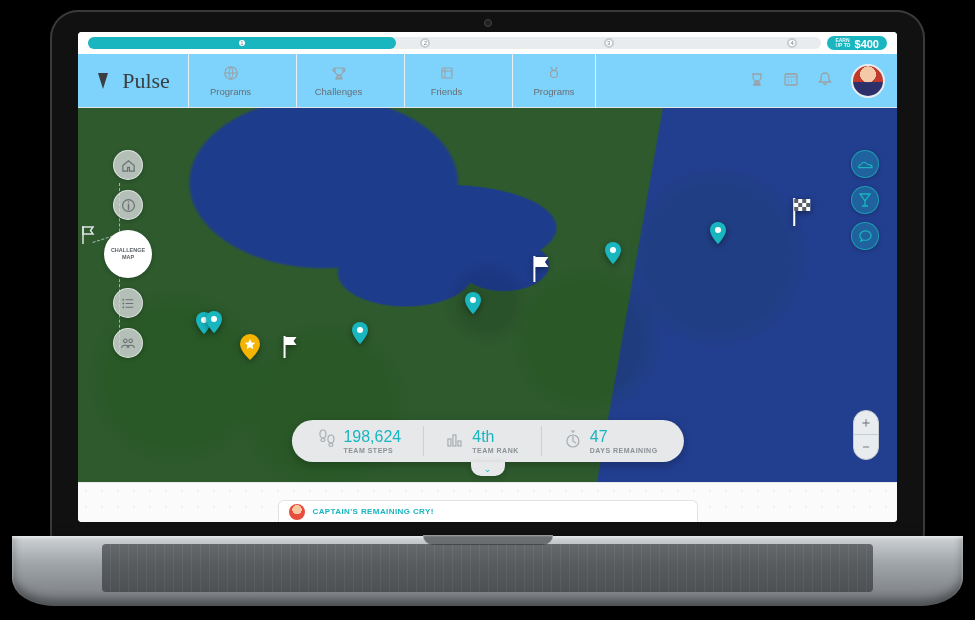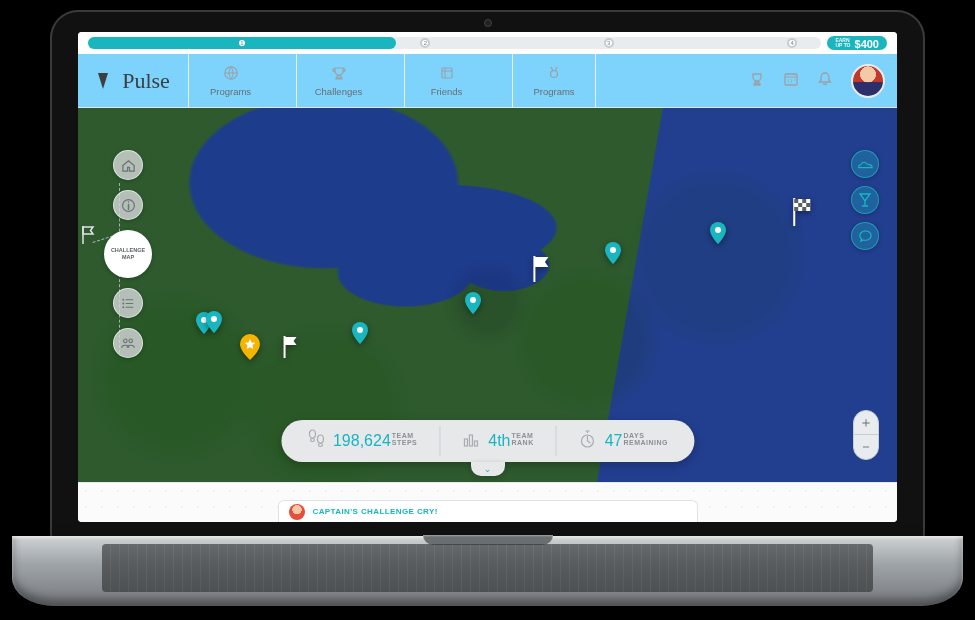--- a/index.html
+++ b/index.html
@@ -99,21 +99,21 @@
   .star { position:absolute; transform: translate(-50%,-100%); filter: drop-shadow(0 2px 3px rgba(0,0,0,.4));}
 
   
   .stats { position:absolute; left:50%; bottom: 20px; transform: translateX(-50%);
     background: #e6e8ea; border-radius: 26px; display:flex; padding: 6px 4px; box-shadow: 0 3px 10px rgba(0,0,0,.25);}
   .stat { padding: 2px 22px; display:flex; align-items:center; gap:8px; border-right:1px solid #ccd0d3;}
   .stat:last-child { border-right:none;}
   .stat .ic { color:#a8adb1;}
   .stat .val { color:#19b6c0; font-size:16px; font-weight:400;}
   .stat .lbl { color:#8c9195; font-size:7px; font-weight:600; letter-spacing:.5px;}
-  .stat .stack { display:flex; flex-direction:row; align-items:flex-start; gap:1px;}
+  .stat .stack { display:flex; flex-direction:column; align-items:flex-start; gap:1px;}
   .expand { position:absolute; left:50%; bottom: 6px; transform:translateX(-50%); width:34px; height:14px; background:#e6e8ea; border-radius: 0 0 10px 10px; display:flex; align-items:center; justify-content:center; color:#19b6c0; font-size:9px; cursor:pointer; box-shadow:0 2px 6px rgba(0,0,0,.2);}
 
   
   .footer { height: 40px; background: #fbfbfb; border-top:1px solid #e7e9eb; position:relative;
     background-image: radial-gradient(#eef0f1 1px, transparent 1px); background-size: 16px 16px;}
   .rally { position:absolute; left:50%; bottom:0; transform:translateX(-50%); width: 420px; height:22px; background:#fff; border:1px solid #e1e4e6; border-bottom:none; border-radius: 6px 6px 0 0; display:flex; align-items:center; gap:8px; padding:0 10px; font-size:8px; font-weight:700; color:#19b6c0; letter-spacing:.4px;}
   .rally .av { width:16px; height:16px; border-radius:50%; background: radial-gradient(circle at 50% 35%, #f6c7a0 0 35%, transparent 36%), #e74c3c;}
 
 </style>
 </head>
@@ -352,21 +352,21 @@
           </div>
         </div>
         <div class="expand">
             <span>⌄</span>
           </div>
       </div>
 
       <div class="footer">
         <div class="rally">
           <span class="av"></span>
-          <span>CAPTAIN'S CHALLENGE CRY!</span>
+          <span>CAPTAIN'S REMAINING CRY!</span>
         </div>
       </div>
 
     </div>
   </div>
 </div>
 <div class="base">
   <div class="hinge"></div>
   <div class="keys"></div>
 </div>

